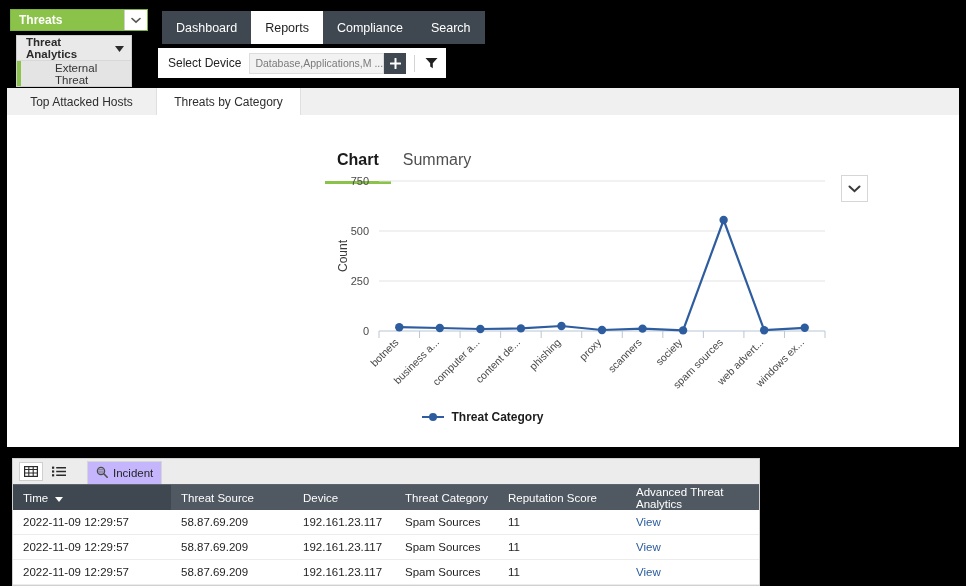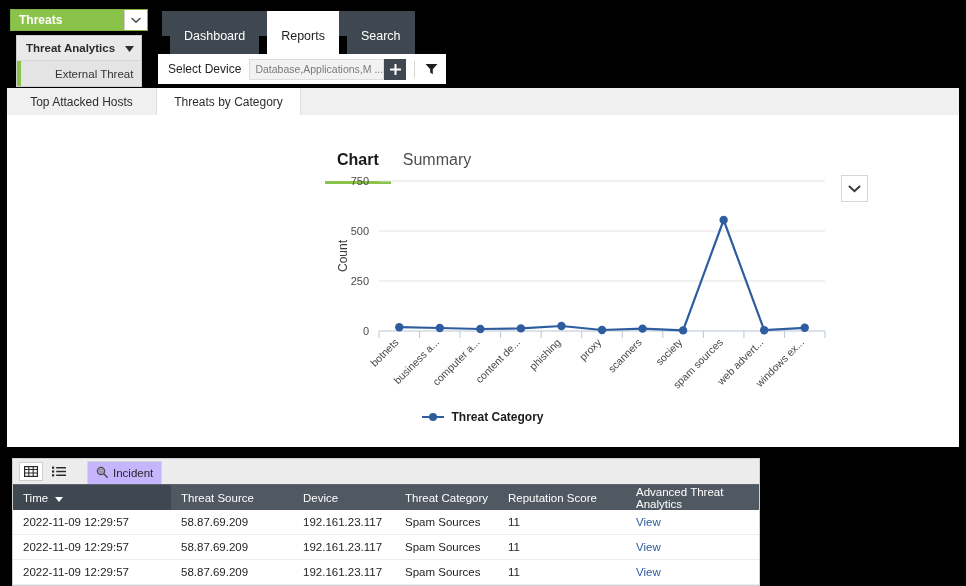--- a/index.html
+++ b/index.html
@@ -43,21 +43,21 @@
   .module-select .caret-box {
     width: 22px; height: 20px;
     background: #ffffff;
     border-left: 1px solid #cfcfcf;
     display: flex; align-items: center; justify-content: center;
   }
 
   
   .submenu {
     position: absolute; left: 16px; top: 35px;
-    width: 126px;
+    width: 116px;
     background: #e9e9e9;
     border: 1px solid #cdcdcd;
     box-sizing: border-box;
     box-shadow: 0 1px 2px rgba(0,0,0,0.25);
   }
   .submenu-head {
     height: 24px;
     display: flex; align-items: center;
     padding: 0 7px 0 9px;
     font-size: 11.5px;
@@ -80,37 +80,36 @@
 
   
   .nav-tabs {
     position: absolute; left: 162px; top: 11px;
     height: 25px;
     display: flex;
     background: #3f4750;
   }
   .nav-tab {
     height: 25px;
-    padding: 12px 14px;
+    padding: 4px 14px;
     display: flex; align-items: center;
     font-size: 12.5px;
     color: #ffffff;
     background: #3f4750;
     white-space: nowrap;
-    margin-left: 8px;
   }
   .nav-tab.active {
     background: #ffffff;
     color: #1f1f1f;
     font-weight: normal;
   }
 
   
   .device-bar {
-    position: absolute; left: 158px; top: 54px;
+    position: absolute; left: 158px; top: 48px;
     width: 288px; height: 30px;
     background: #ffffff;
     display: flex; align-items: center;
     padding: 0 6px;
     box-sizing: border-box;
   }
   .device-bar .sd-label {
     font-size: 12px;
     color: #232323;
     padding: 0 8px 0 4px;
@@ -338,20 +337,23 @@
         <span>External Threat</span>
       </div>
     </div>
 
     <div class="nav-tabs">
       <div class="nav-tab">
         <span>Dashboard</span>
       </div>
       <div class="nav-tab active">
         <span>Reports</span>
+      </div>
+      <div class="nav-tab">
+        <span>Compliance</span>
       </div>
       <div class="nav-tab">
         <span>Search</span>
       </div>
     </div>
 
     <div class="device-bar">
       <div class="sd-label">Select Device</div>
       <div class="device-input" title="Select Device">Database,Applications,M  ...</div>
       <div class="plus-btn">

